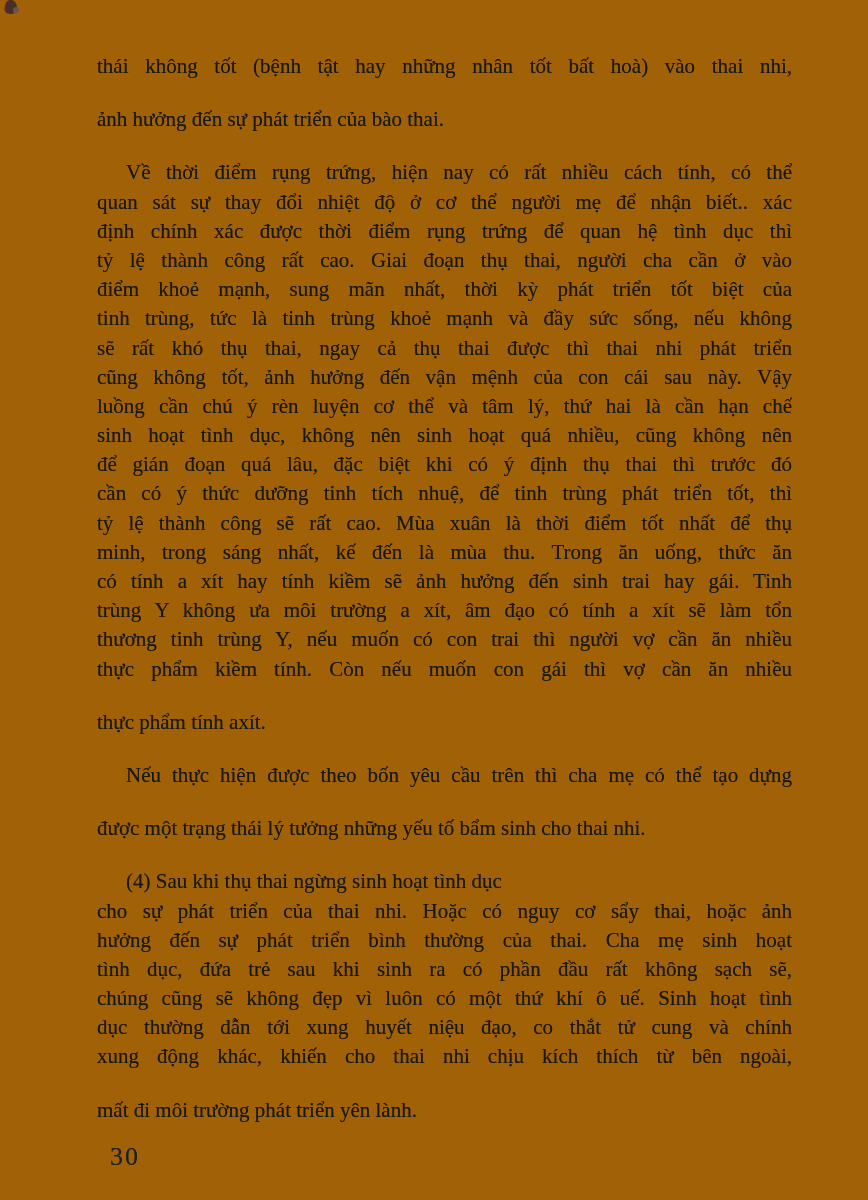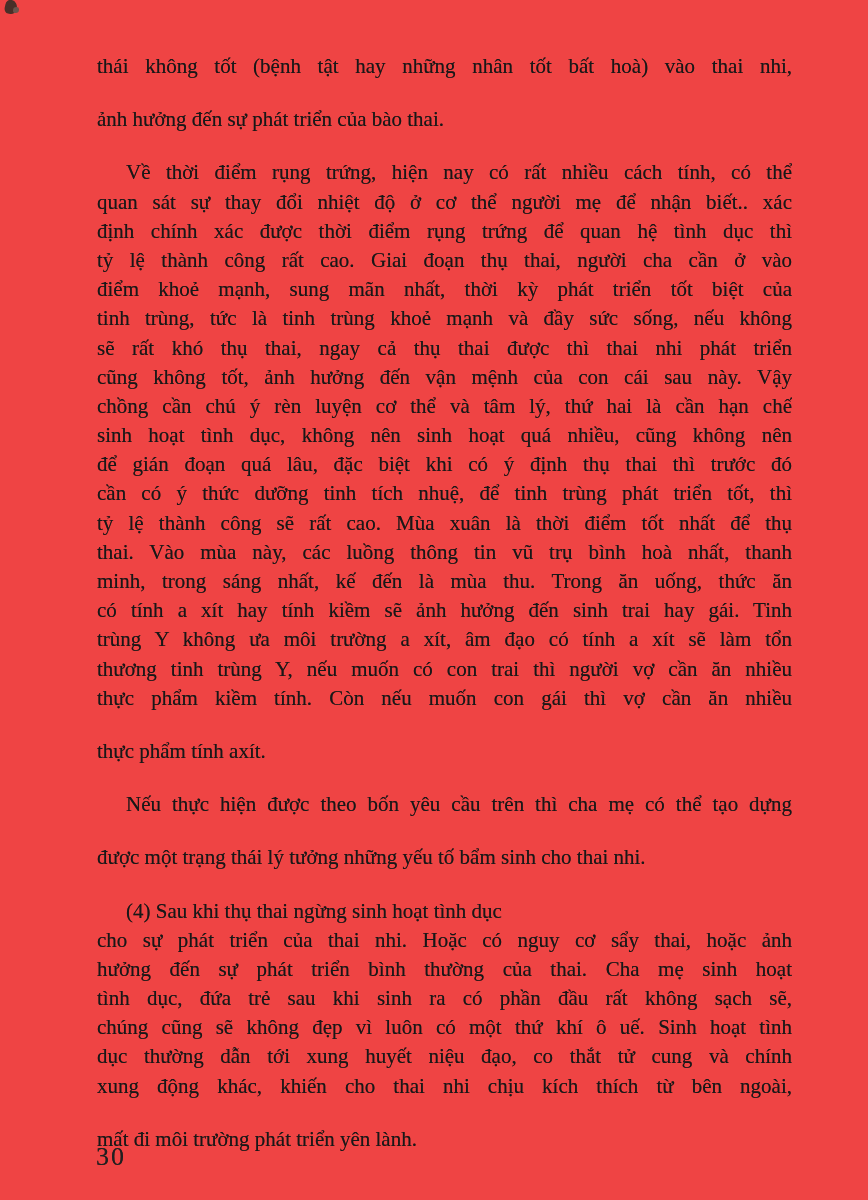--- a/index.html
+++ b/index.html
@@ -1,20 +1,20 @@
 <!DOCTYPE html>
 <html><head>
 <meta charset="utf-8">
 <style>
   html, body { margin: 0; padding: 0; background: #e9e9e9; }
   .page {
     position: relative;
     width: 868px;
     height: 1200px;
-    background: #ef4444;
+    background: #a16207;
     overflow: hidden;
     font-family: "Liberation Serif", "DejaVu Serif", serif;
   }
   .textblock {
     position: absolute;
     left: 97px;
     top: 52px;
     width: 695px;
     color: #181818;
     font-size: 21px;
@@ -26,21 +26,21 @@
     overflow: hidden;
     text-align: justify;
     text-align-last: justify;
     white-space: normal;
   }
   .ln.end { text-align: left; text-align-last: left; margin-top: 24px; }
   .ln.indent { text-indent: 29px; }
   .ln.gap { margin-top: 24px; }
   .pagenum {
     position: absolute;
-    left: 96px;
+    left: 110px;
     top: 1142px;
     font-size: 26px;
     letter-spacing: 2px;
     color: #202020;
     text-shadow: 0 0 0.6px rgba(25,22,20,0.6);
   }
   .ink-a {
     position: absolute;
     left: 5px; top: 0px;
     width: 12px; height: 14px;
@@ -66,26 +66,25 @@
       <div class="ln">thái không tốt (bệnh tật hay những nhân tốt bất hoà) vào thai nhi,</div>
       <div class="ln end">ảnh hưởng đến sự phát triển của bào thai.</div>
       <div class="ln indent gap">Về thời điểm rụng trứng, hiện nay có rất nhiều cách tính, có thể</div>
       <div class="ln">quan sát sự thay đổi nhiệt độ ở cơ thể người mẹ để nhận biết.. xác</div>
       <div class="ln">định chính xác được thời điểm rụng trứng để quan hệ tình dục thì</div>
       <div class="ln">tỷ lệ thành công rất cao. Giai đoạn thụ thai, người cha cần ở vào</div>
       <div class="ln">điểm khoẻ mạnh, sung mãn nhất, thời kỳ phát triển tốt biệt của</div>
       <div class="ln">tinh trùng, tức là tinh trùng khoẻ mạnh và đầy sức sống, nếu không</div>
       <div class="ln">sẽ rất khó thụ thai, ngay cả thụ thai được thì thai nhi phát triển</div>
       <div class="ln">cũng không tốt, ảnh hưởng đến vận mệnh của con cái sau này. Vậy</div>
-      <div class="ln">chồng cần chú ý rèn luyện cơ thể và tâm lý, thứ hai là cần hạn chế</div>
+      <div class="ln">luồng cần chú ý rèn luyện cơ thể và tâm lý, thứ hai là cần hạn chế</div>
       <div class="ln">sinh hoạt tình dục, không nên sinh hoạt quá nhiều, cũng không nên</div>
       <div class="ln">để gián đoạn quá lâu, đặc biệt khi có ý định thụ thai thì trước đó</div>
       <div class="ln">cần có ý thức dưỡng tinh tích nhuệ, để tinh trùng phát triển tốt, thì</div>
       <div class="ln">tỷ lệ thành công sẽ rất cao. Mùa xuân là thời điểm tốt nhất để thụ</div>
-      <div class="ln">thai. Vào mùa này, các luồng thông tin vũ trụ bình hoà nhất, thanh</div>
       <div class="ln">minh, trong sáng nhất, kế đến là mùa thu. Trong ăn uống, thức ăn</div>
       <div class="ln">có tính a xít hay tính kiềm sẽ ảnh hưởng đến sinh trai hay gái. Tinh</div>
       <div class="ln">trùng Y không ưa môi trường a xít, âm đạo có tính a xít sẽ làm tổn</div>
       <div class="ln">thương tinh trùng Y, nếu muốn có con trai thì người vợ cần ăn nhiều</div>
       <div class="ln">thực phẩm kiềm tính. Còn nếu muốn con gái thì vợ cần ăn nhiều</div>
       <div class="ln end">thực phẩm tính axít.</div>
       <div class="ln indent gap">Nếu thực hiện được theo bốn yêu cầu trên thì cha mẹ có thể tạo dựng</div>
       <div class="ln end">được một trạng thái lý tưởng những yếu tố bẩm sinh cho thai nhi.</div>
       <div class="ln indent end gap">(4) Sau khi thụ thai ngừng sinh hoạt tình dục</div>
       <div class="ln">cho sự phát triển của thai nhi. Hoặc có nguy cơ sẩy thai, hoặc ảnh</div>

